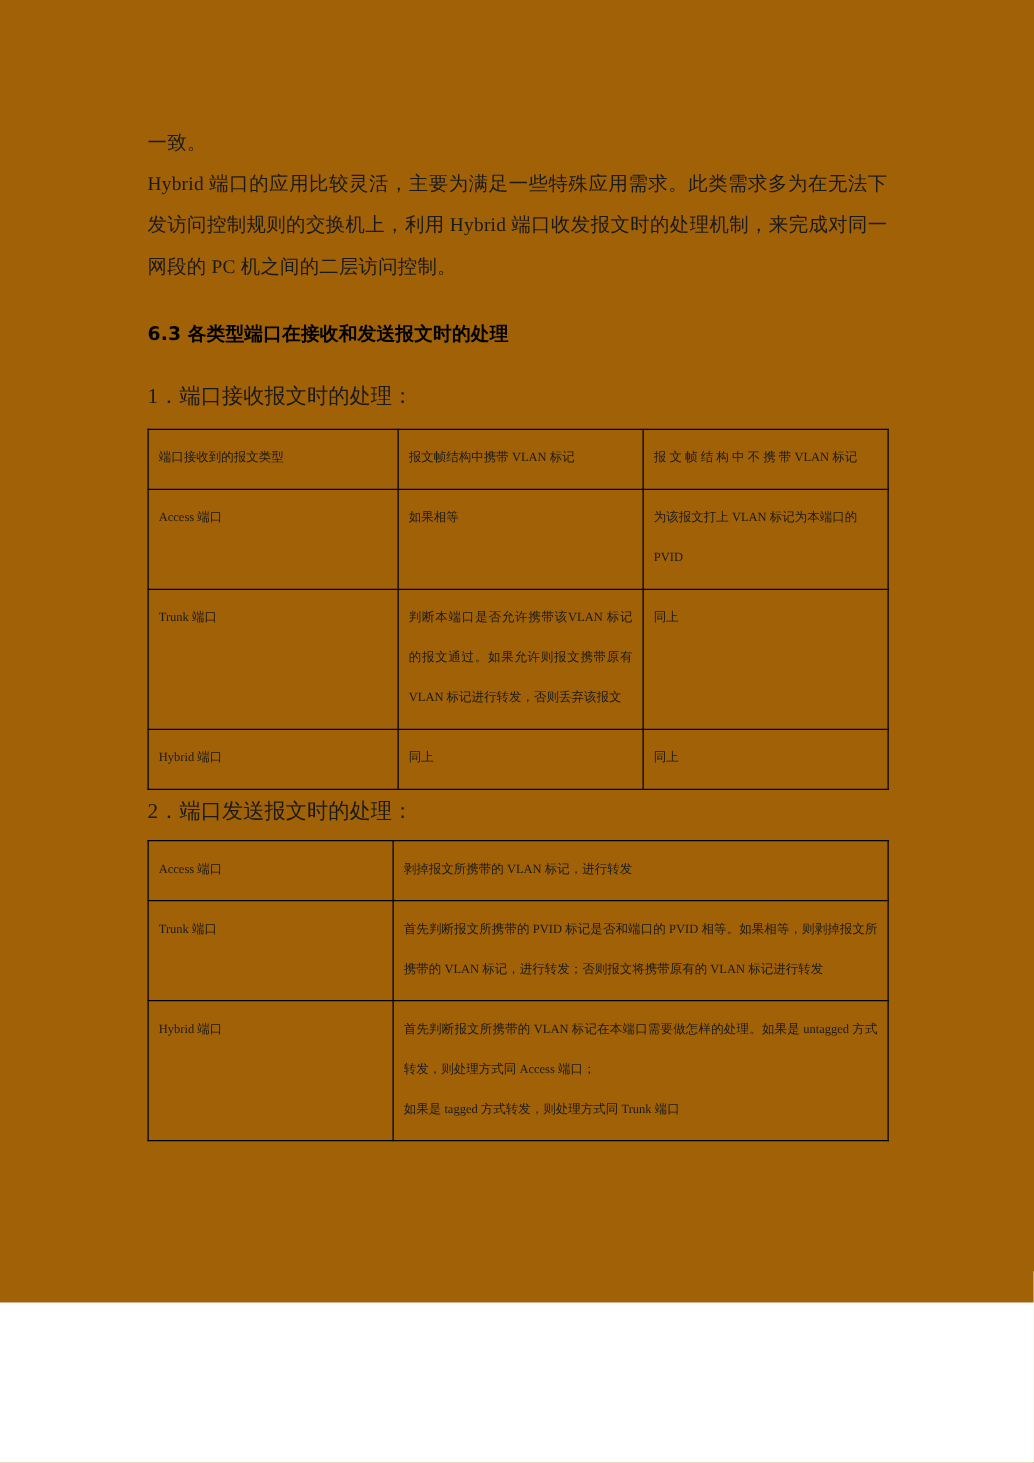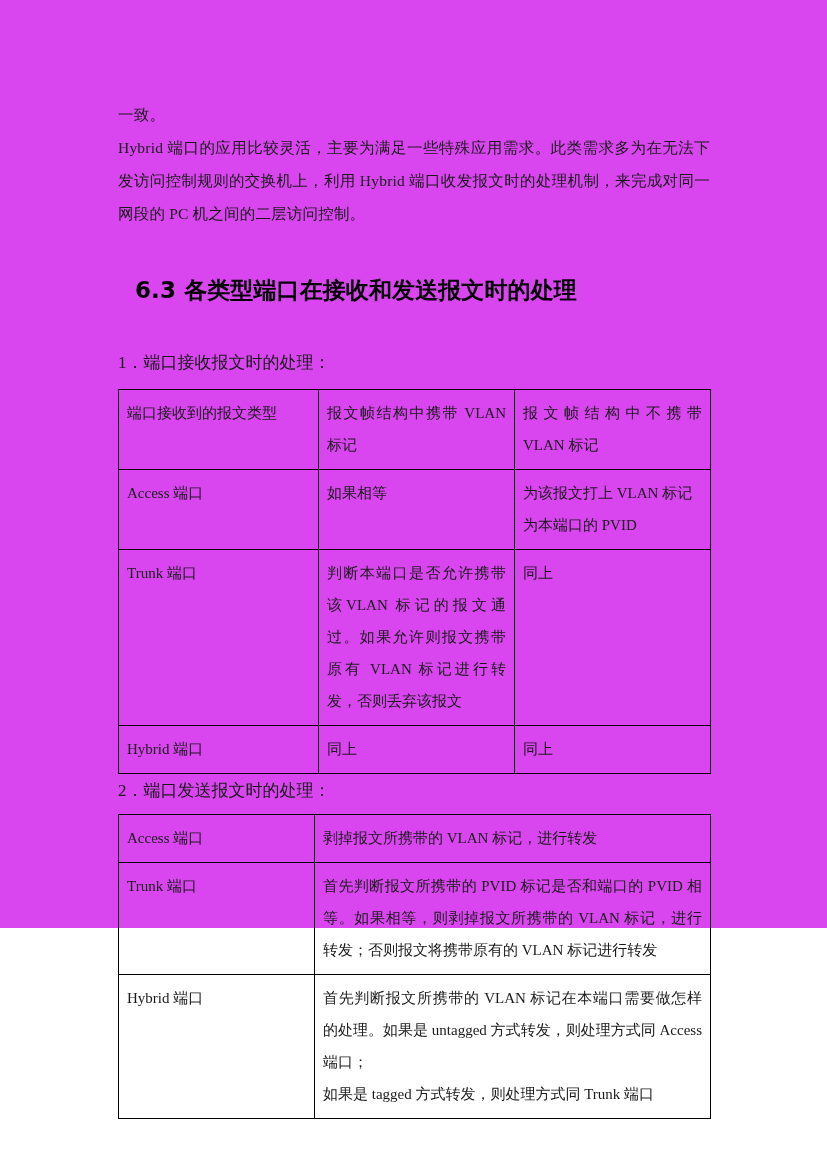--- a/index.html
+++ b/index.html
@@ -12,22 +12,22 @@
     height: 1170px;
     font-family: "Liberation Serif", "DejaVu Serif", serif;
     color: #000000;
     position: relative;
     overflow: hidden;
   }
   .page {
     position: absolute;
     left: 0; top: 0;
     width: 827px;
-    height: 928px;
-    background: #d946ef;
+    height: 1042px;
+    background: #a16207;
   }
   .content {
     position: absolute;
     left: 118px;
     top: 98px;
     width: 592px;
   }
 
   
   .para {
@@ -37,23 +37,23 @@
     text-justify: inter-ideograph;
     margin: 0;
     color: #1a1a1a;
     letter-spacing: 0.2px;
   }
   .para.single { text-align: left; }
 
   
   .heading {
     font-family: "DejaVu Sans", "Liberation Sans", sans-serif;
-    font-size: 23px;
+    font-size: 15px;
     font-weight: bold;
-    margin: 17px;
+    margin: 0;
     padding: 0;
     color: #000000;
     letter-spacing: 0.1px;
   }
   .heading-spacer-top { height: 28px; }
   .heading-spacer-bottom { height: 26px; }
 
   
   .list-line {
     font-size: 17px;
@@ -66,21 +66,21 @@
   table.doc-table {
     border-collapse: collapse;
     width: 592px;
     table-layout: fixed;
     margin: 0;
   }
   table.doc-table td {
     border: 1px solid #000000;
     vertical-align: top;
     padding: 7px 8px 8px 8px;
-    font-size: 15px;
+    font-size: 10px;
     line-height: 32px;
     color: #1a1a1a;
     text-align: justify;
     text-justify: inter-ideograph;
   }
   table.doc-table td.nojust { text-align: left; }
 
   
   table.t1 col.c1 { width: 200px; }
   table.t1 col.c2 { width: 196px; }

